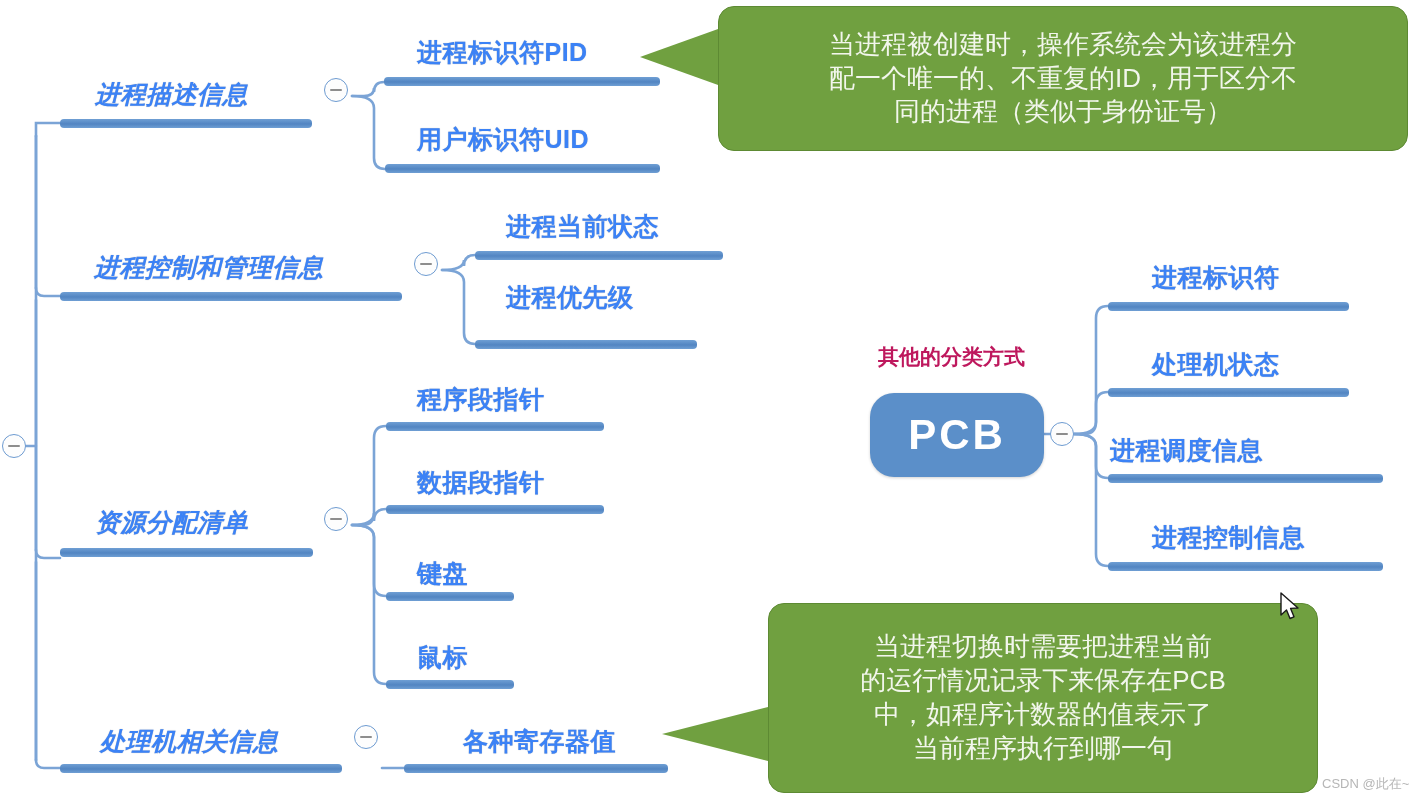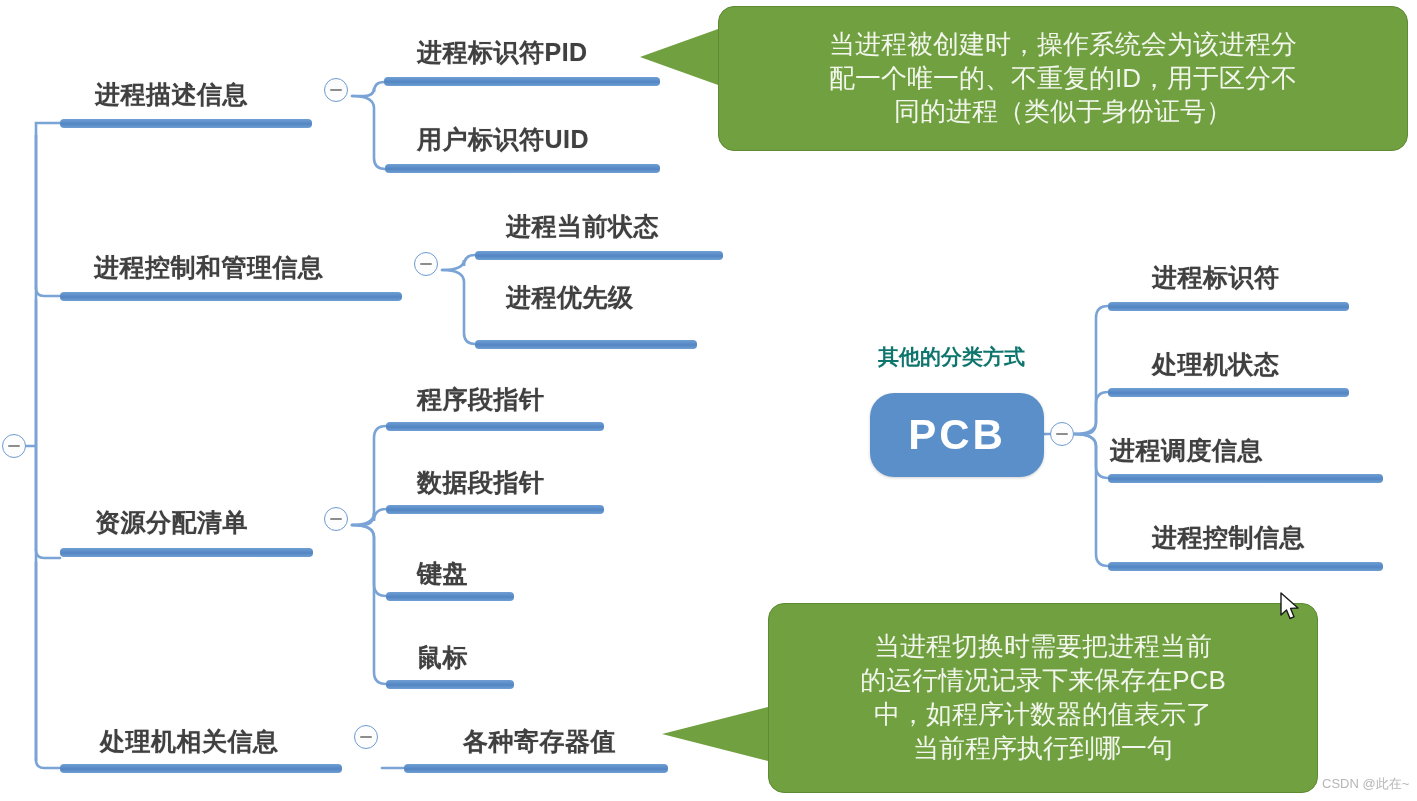--- a/index.html
+++ b/index.html
@@ -18,27 +18,27 @@
   #wires {
     position: absolute;
     left: 0; top: 0;
     width: 1417px;
     height: 801px;
     pointer-events: none;
   }
   
   .node-label {
     position: absolute;
-    color: #404040;
+    color: #3b82f6;
     font-weight: 700;
     white-space: nowrap;
     letter-spacing: 0.5px;
     text-shadow: 0 0 1px rgba(0,0,0,0.30);
   }
-  .lvl1 { font-size: 25px; }
+  .lvl1 { font-size: 25px; font-style: italic; }
   .lvl2 { font-size: 25px; }
   
   .bar {
     position: absolute;
     height: 9px;
     border-radius: 4px;
     background: linear-gradient(to bottom, #6f9fd4 0%, #5285c2 55%, #6f9fd4 100%);
   }
   
   .toggle {
@@ -69,21 +69,21 @@
     align-items: center;
     justify-content: center;
     color: #ffffff;
     font-size: 42px;
     font-weight: 700;
     letter-spacing: 3px;
     box-shadow: 0 1px 3px rgba(0,0,0,0.18);
   }
   .red-note {
     position: absolute;
-    color: #0f766e;
+    color: #be185d;
     font-size: 21px;
     font-weight: 600;
     white-space: nowrap;
   }
   
   .callout {
     position: absolute;
     background: #70a040;
     border: 1px solid #5d8a33;
     border-radius: 16px;

